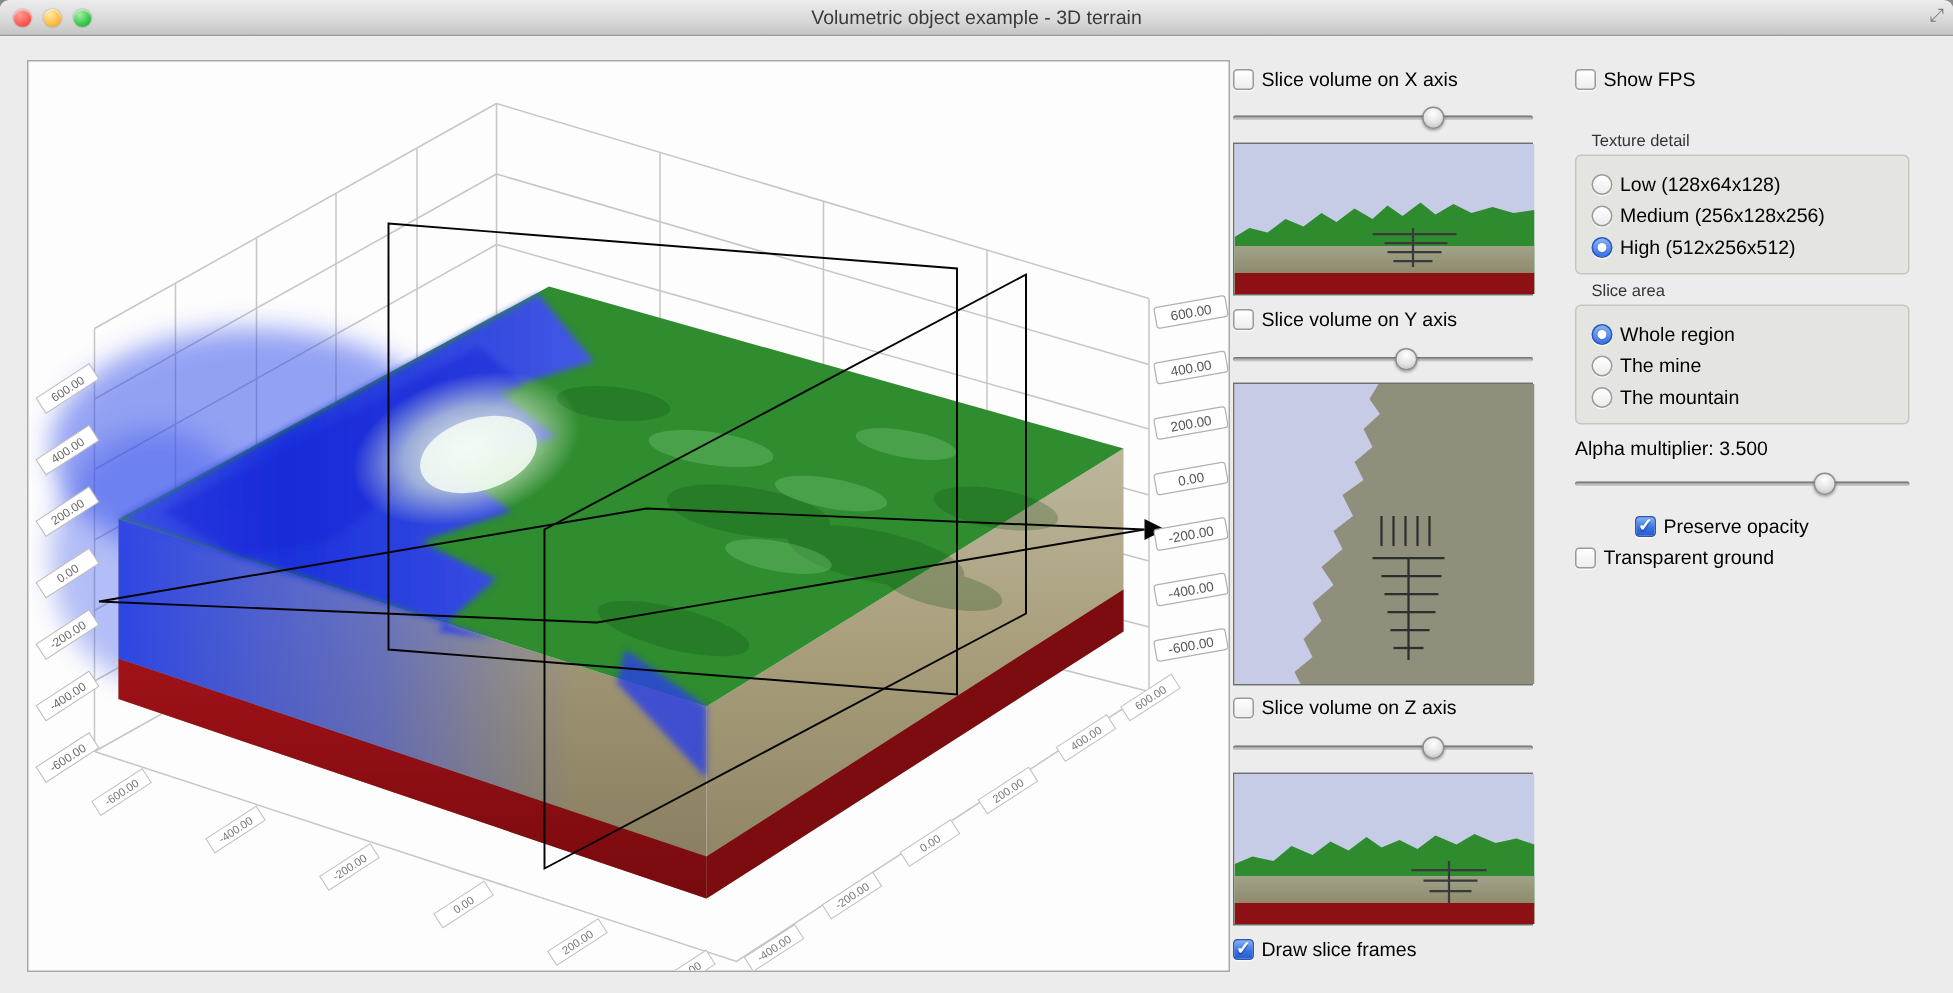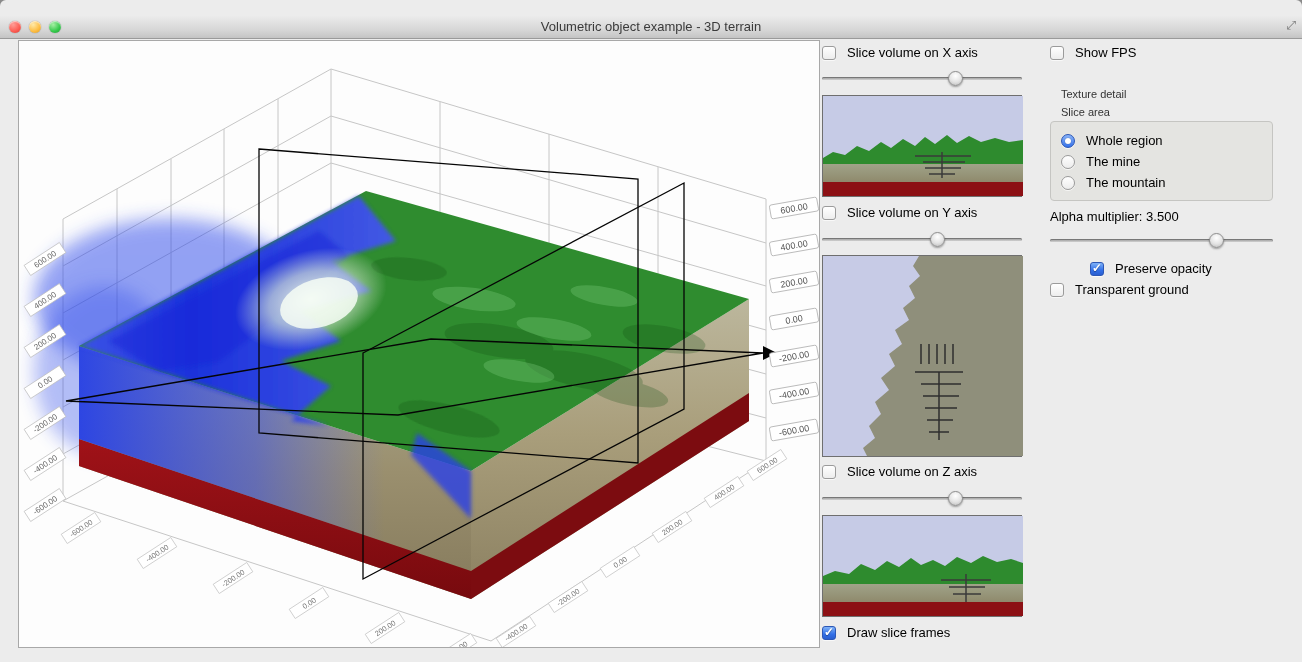--- a/index.html
+++ b/index.html
@@ -1,39 +1,39 @@
 <!DOCTYPE html>
 <html><head>
 <meta charset="utf-8">
 <style>
   html,body{margin:0;padding:0;width:1302px;height:662px;overflow:hidden;
     font-family:"Liberation Sans",sans-serif;background:#8a8a8a;}
   .window{position:relative;width:1302px;height:662px;background:#ececec;
     border-radius:6px 6px 0 0;overflow:hidden;}
   
-  .titlebar{position:absolute;left:0;top:16px;right:0;height:22px;
+  .titlebar{position:absolute;left:0;top:1px;right:0;height:22px;
     background:linear-gradient(#ebebeb,#d6d6d6 65%,#c4c4c4);
     border-bottom:1px solid #9a9a9a;}
   .titlebar .title{text-align:center;font-size:13px;color:#3a3a3a;line-height:22px;}
   .traffic{position:absolute;left:9px;top:5px;display:flex;gap:8px;}
   .tl{width:12px;height:12px;border-radius:50%;display:inline-block;
     box-shadow:inset 0 1px 1px rgba(255,255,255,.6),0 0 1px rgba(0,0,0,.55);}
   .tl.red{background:radial-gradient(circle at 35% 30%,#ff9d96,#fc5b52 60%,#d63c33);}
   .tl.yellow{background:radial-gradient(circle at 35% 30%,#ffe9a8,#fdbc40 60%,#dd9c22);}
   .tl.green{background:radial-gradient(circle at 35% 30%,#a6efa4,#34c84a 60%,#1f9e33);}
   .resize-glyph{position:absolute;right:6px;top:2px;font-size:12px;color:#777;}
   
   .content{position:absolute;left:0;top:23px;right:0;bottom:0;}
   .viewport{position:absolute;left:18px;top:17px;width:800px;height:606px;
     background:#fdfdfd;border:1px solid #a8a8a8;}
   .col{position:absolute;top:17px;}
   .col.middle{left:822px;width:200px;}
   .col.right{left:1050px;width:223px;}
   
-  .row{display:flex;align-items:center;gap:11px;height:16px;font-size:13px;color:#000;}
+  .row{display:flex;align-items:center;gap:5px;height:16px;font-size:13px;color:#000;}
   .lbl{white-space:nowrap;line-height:16px;}
   .checkbox{width:14px;height:14px;box-sizing:border-box;border:1px solid #9b9b9b;border-radius:3px;
     background:linear-gradient(#ffffff,#ededed);position:relative;flex:0 0 auto;
     box-shadow:0 1px 0 rgba(255,255,255,.7);}
   .checkbox.on{background:linear-gradient(#7fb2f8,#3270e8 60%,#2a5ecf);border-color:#2c57b5;}
   .checkbox.on::after{content:"\2713";position:absolute;left:1px;top:-2px;color:#fff;
     font-size:12px;font-weight:bold;text-shadow:0 1px 1px rgba(0,0,0,.35);}
   .radio{width:14px;height:14px;box-sizing:border-box;border:1px solid #9b9b9b;border-radius:50%;
     background:linear-gradient(#ffffff,#ececec);position:relative;flex:0 0 auto;
     box-shadow:0 1px 0 rgba(255,255,255,.7);}
@@ -397,20 +397,34 @@
     </div>
 
     <div class="col right">
 
       <label class="row mt5">
         <span class="checkbox"></span>
         <span class="lbl">Show FPS</span>
       </label>
 
       <div class="group-label mt27">Texture detail</div>
+      <div class="groupbox mt2">
+        <label class="row">
+          <span class="radio"></span>
+          <span class="lbl">Low (128x64x128)</span>
+        </label>
+        <label class="row">
+          <span class="radio"></span>
+          <span class="lbl">Medium (256x128x256)</span>
+        </label>
+        <label class="row">
+          <span class="radio on"></span>
+          <span class="lbl">High (512x256x512)</span>
+        </label>
+      </div>
 
       <div class="group-label mt5">Slice area</div>
       <div class="groupbox mt2">
         <label class="row">
           <span class="radio on"></span>
           <span class="lbl">Whole region</span>
         </label>
         <label class="row">
           <span class="radio"></span>
           <span class="lbl">The mine</span>

